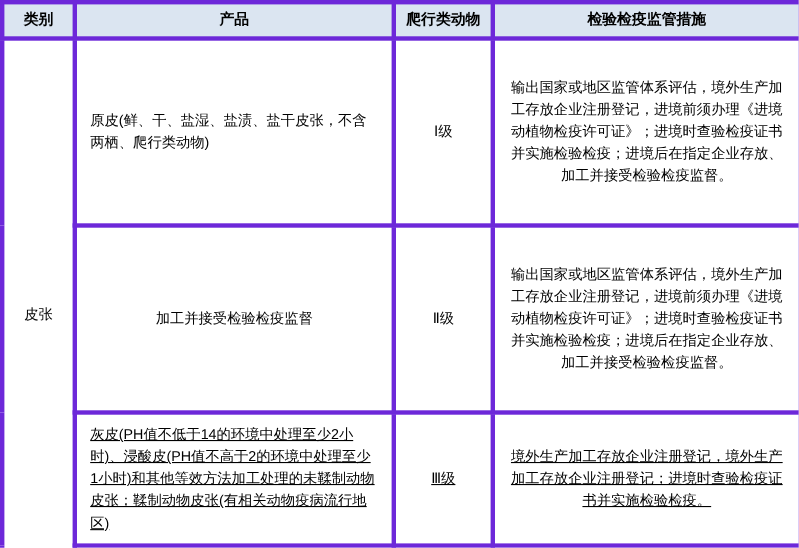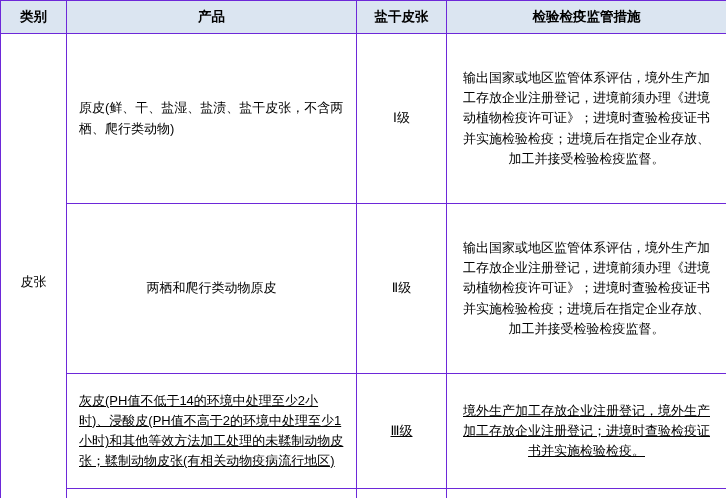--- a/index.html
+++ b/index.html
@@ -19,21 +19,21 @@
     box-sizing: border-box;
     padding: 0;
   }
   table.risk-table {
     border-collapse: collapse;
     width: 726px;
     table-layout: fixed;
   }
   table.risk-table th,
   table.risk-table td {
-    border: 1px solid #6d28d9;
+    border: 4px solid #6d28d9;
     font-size: 13px;
     line-height: 1.55;
     vertical-align: middle;
     box-sizing: border-box;
   }
   table.risk-table thead th {
     background: #dbe5f1;
     font-weight: bold;
     text-align: center;
     height: 33px;
@@ -82,33 +82,33 @@
     <colgroup>
       <col class="col-category">
       <col class="col-product">
       <col class="col-risk">
       <col class="col-measure">
     </colgroup>
     <thead>
       <tr>
         <th>类别</th>
         <th>产品</th>
-        <th>盐干皮张</th>
+        <th>爬行类动物</th>
         <th>检验检疫监管措施</th>
       </tr>
     </thead>
     <tbody>
       <tr class="r1">
         <td class="cat-cell" rowspan="4">皮张</td>
         <td class="product-cell left-align">原皮(鲜、干、盐湿、盐渍、盐干皮张，不含两栖、爬行类动物)</td>
         <td class="risk-cell">Ⅰ级</td>
         <td class="measure-cell">输出国家或地区监管体系评估，境外生产加工存放企业注册登记，进境前须办理《进境动植物检疫许可证》；进境时查验检疫证书并实施检验检疫；进境后在指定企业存放、加工并接受检验检疫监督。</td>
       </tr>
       <tr class="r2">
-        <td class="product-cell">两栖和爬行类动物原皮</td>
+        <td class="product-cell">加工并接受检验检疫监督</td>
         <td class="risk-cell">Ⅱ级</td>
         <td class="measure-cell">输出国家或地区监管体系评估，境外生产加工存放企业注册登记，进境前须办理《进境动植物检疫许可证》；进境时查验检疫证书并实施检验检疫；进境后在指定企业存放、加工并接受检验检疫监督。</td>
       </tr>
       <tr class="r3">
         <td class="product-cell left-align">灰皮(PH值不低于14的环境中处理至少2小时)、浸酸皮(PH值不高于2的环境中处理至少1小时)和其他等效方法加工处理的未鞣制动物皮张；鞣制动物皮张(有相关动物疫病流行地区)</td>
         <td class="risk-cell">Ⅲ级</td>
         <td class="measure-cell">境外生产加工存放企业注册登记，境外生产加工存放企业注册登记；进境时查验检疫证书并实施检验检疫。</td>
       </tr>
       <tr class="r4">
         <td class="product-cell">鞣制动物皮张（无相关动物疫病流行地区）</td>

